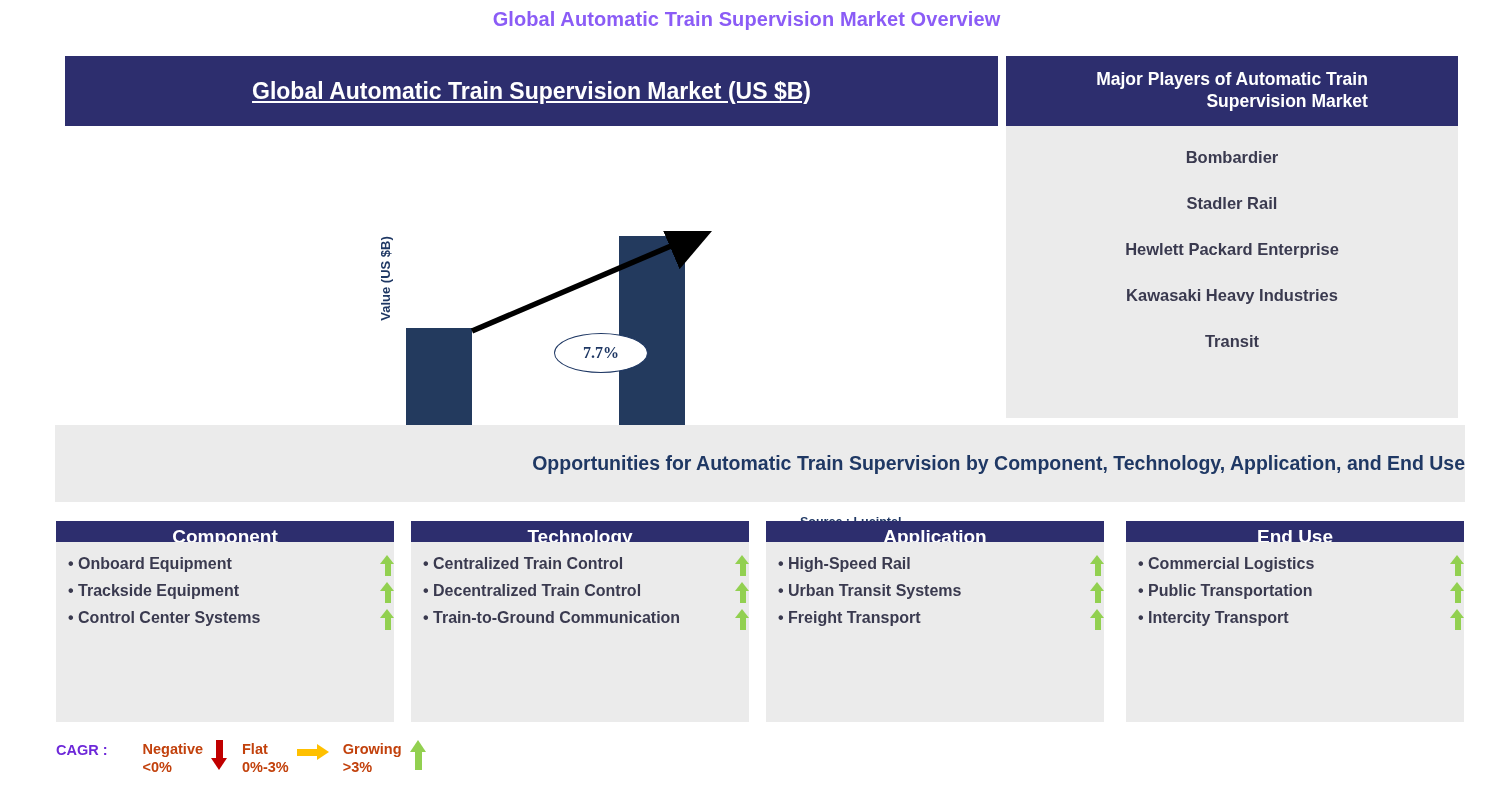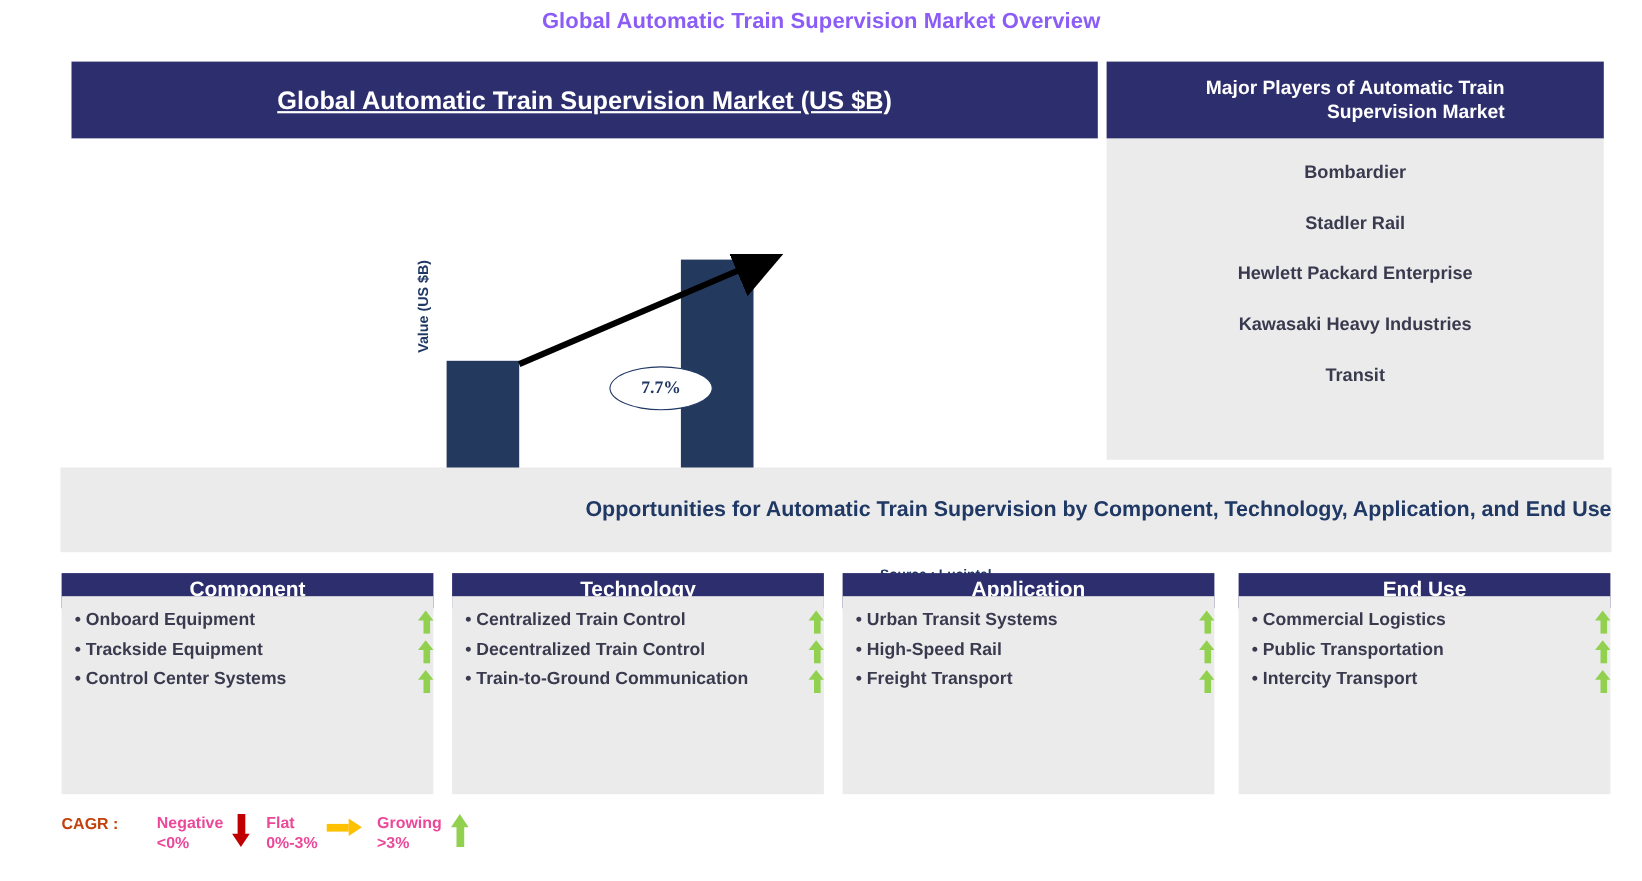--- a/index.html
+++ b/index.html
@@ -304,33 +304,33 @@
   
   .legend {
     position: absolute;
     left: 56px; top: 740px;
     display: flex;
     align-items: flex-start;
   }
   .legend-title {
     font-size: 14.5px;
     font-weight: bold;
-    color: #c2410c;
+    color: #6d28d9;
     margin-right: 35px;
     padding-top: 2px;
   }
   .legend-entry {
     display: flex;
     align-items: flex-start;
     margin-right: 14px;
   }
   .legend-text {
     font-size: 14.5px;
     font-weight: bold;
-    color: #ec4899;
+    color: #c2410c;
     line-height: 1.25;
     margin-right: 8px;
     white-space: nowrap;
   }
   .legend-text .r2 { display: block; }
 </style>
 </head>
 <body>
 
 <div class="page">
@@ -412,25 +412,25 @@
         <span class="cat-item-label">Train-to-Ground Communication</span>
         <span class="arrow-cell"><span class="arr-up"><span class="head"></span><span class="shaft"></span></span></span>
       </div>
     </div>
   </div>
 
   <div class="cat-col c2">
     <div class="panel-head cat-head">Application</div>
     <div class="cat-body">
       <div class="cat-item">
+        <span class="cat-item-label">High-Speed Rail</span>
+        <span class="arrow-cell"><span class="arr-up"><span class="head"></span><span class="shaft"></span></span></span>
+      </div>
+      <div class="cat-item">
         <span class="cat-item-label">Urban Transit Systems</span>
-        <span class="arrow-cell"><span class="arr-up"><span class="head"></span><span class="shaft"></span></span></span>
-      </div>
-      <div class="cat-item">
-        <span class="cat-item-label">High-Speed Rail</span>
         <span class="arrow-cell"><span class="arr-up"><span class="head"></span><span class="shaft"></span></span></span>
       </div>
       <div class="cat-item">
         <span class="cat-item-label">Freight Transport</span>
         <span class="arrow-cell"><span class="arr-up"><span class="head"></span><span class="shaft"></span></span></span>
       </div>
     </div>
   </div>
 
   <div class="cat-col c3">

